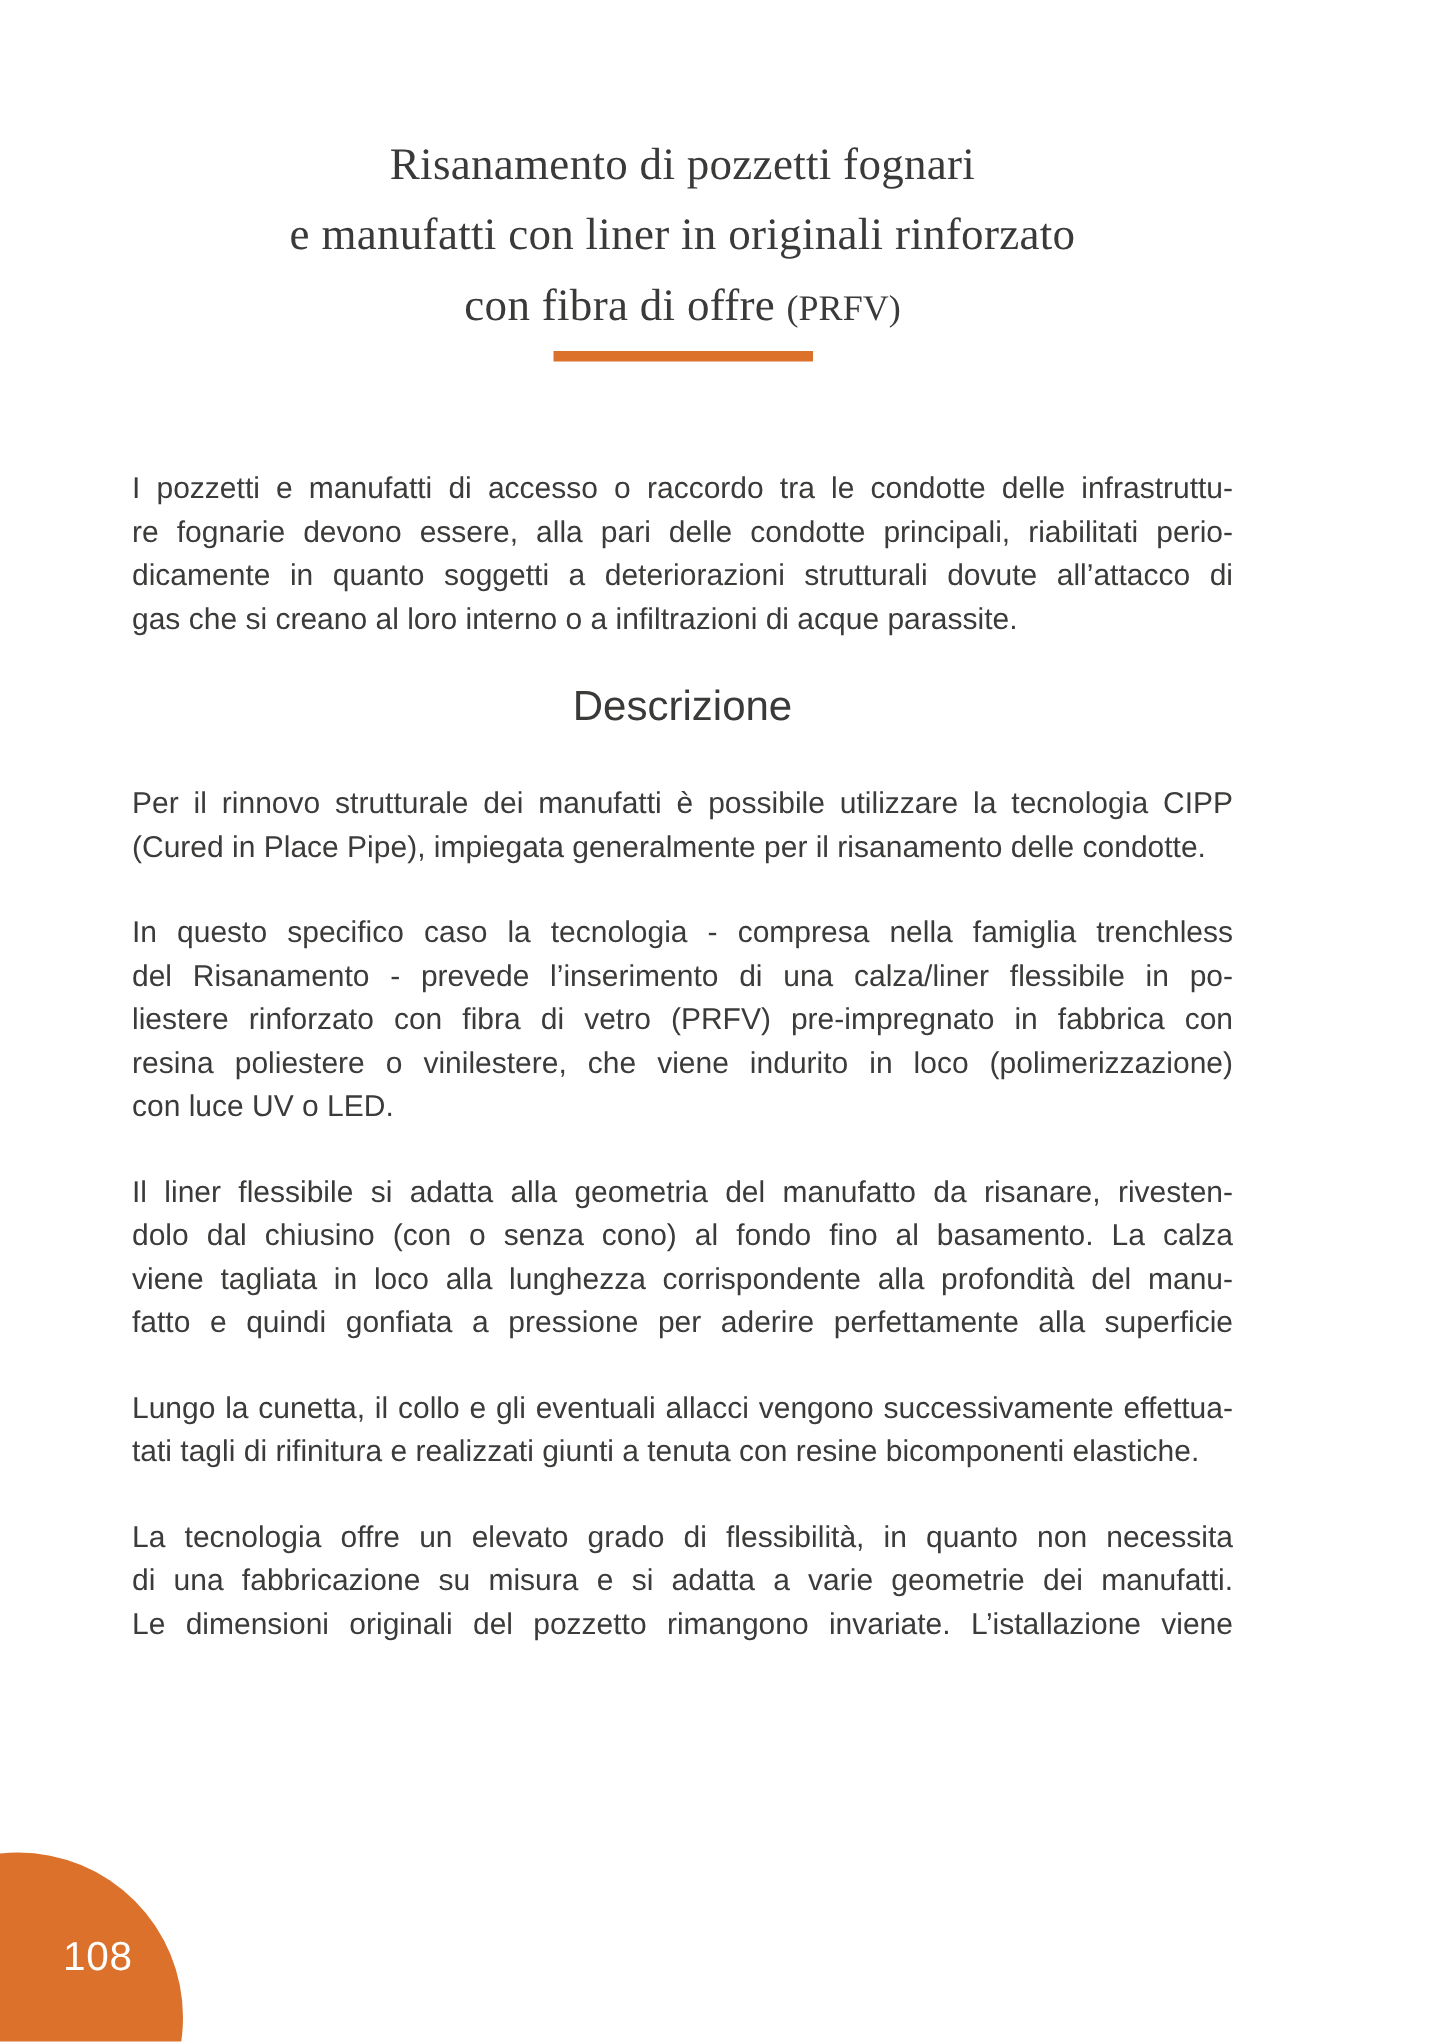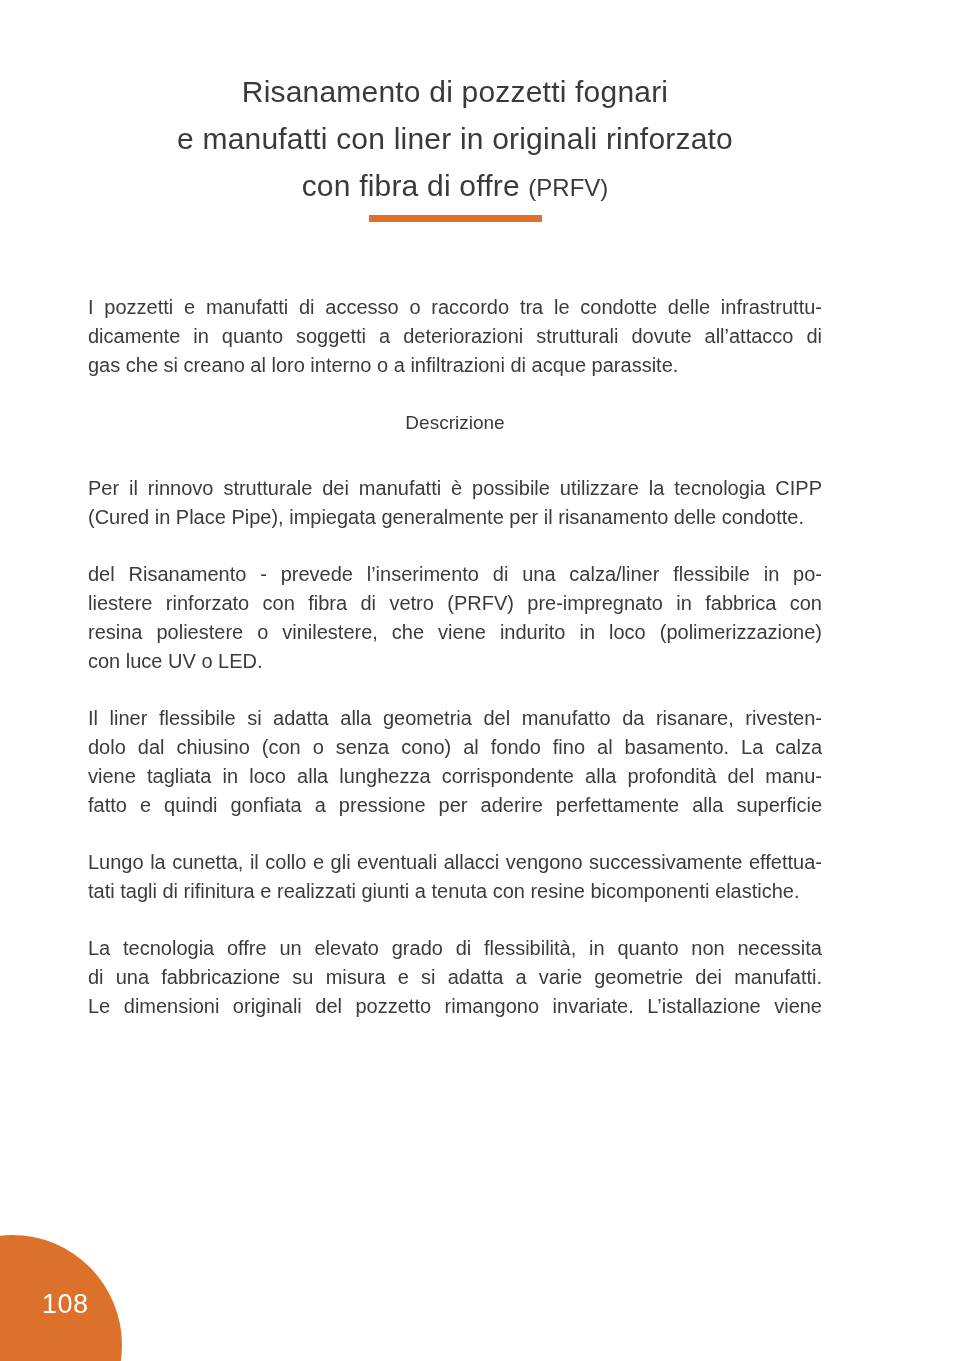--- a/index.html
+++ b/index.html
@@ -13,26 +13,27 @@
     color: #3b3b3a;
   }
   .page { position: absolute; inset: 0; background: #ffffff; }
   .content {
     position: absolute;
     left: 88px;
     top: 0;
     width: 734px;
   }
   .title-block {
-    padding-top: 68px;
+    padding-top: 86px;
     text-align: center;
     color: #3a3a39;
     font-size: 30px;
     line-height: 47px;
     letter-spacing: 0.2px;
+    font-family: Liberation Serif, serif;
   }
   .title-suffix {
     font-size: 24px;
     letter-spacing: 0;
   }
   .divider {
     width: 173px;
     height: 7px;
     margin: 4px auto 0 auto;
     background: #db712a;
@@ -44,21 +45,21 @@
     line-height: 29px;
     text-align: justify;
     text-align-last: justify;
     white-space: normal;
     overflow: hidden;
     height: 29px;
   }
   .line.unjust { text-align-last: left; }
   .section-heading {
     text-align: center;
-    font-size: 19px;
+    font-size: 28px;
     line-height: 30px;
     color: #3a3a39;
     margin: 0 0 36px 0;
   }
   .corner-circle {
     position: absolute;
     left: -98px;
     top: 1235px;
     width: 220px;
     height: 220px;
@@ -87,29 +88,31 @@
       <div>Risanamento di pozzetti fognari</div>
       <div>e manufatti con liner in originali rinforzato</div>
       <div><span>con fibra di offre</span>&nbsp;<span class="title-suffix">(PRFV)</span></div>
     </div>
 
     <div class="divider"></div>
 
     <div class="blocks" id="blocks">
         <div class="para">
           <div class="line">I pozzetti e manufatti di accesso o raccordo tra le condotte delle infrastruttu-</div>
+          <div class="line">re fognarie devono essere, alla pari delle condotte principali, riabilitati perio-</div>
           <div class="line">dicamente in quanto soggetti a deteriorazioni strutturali dovute all’attacco di</div>
           <div class="line unjust">gas che si creano al loro interno o a infiltrazioni di acque parassite.</div>
         </div>
         <div class="section-heading">Descrizione</div>
         <div class="para">
           <div class="line">Per il rinnovo strutturale dei manufatti è possibile utilizzare la tecnologia CIPP</div>
           <div class="line unjust">(Cured in Place Pipe), impiegata generalmente per il risanamento delle condotte.</div>
         </div>
         <div class="para">
+          <div class="line">In questo specifico caso la tecnologia - compresa nella famiglia trenchless</div>
           <div class="line">del Risanamento - prevede l’inserimento di una calza/liner flessibile in po-</div>
           <div class="line">liestere rinforzato con fibra di vetro (PRFV) pre-impregnato in fabbrica con</div>
           <div class="line">resina poliestere o vinilestere, che viene indurito in loco (polimerizzazione)</div>
           <div class="line unjust">con luce UV o LED.</div>
         </div>
         <div class="para">
           <div class="line">Il liner flessibile si adatta alla geometria del manufatto da risanare, rivesten-</div>
           <div class="line">dolo dal chiusino (con o senza cono) al fondo fino al basamento. La calza</div>
           <div class="line">viene tagliata in loco alla lunghezza corrispondente alla profondità del manu-</div>
           <div class="line">fatto e quindi gonfiata a pressione per aderire perfettamente alla superficie</div>

